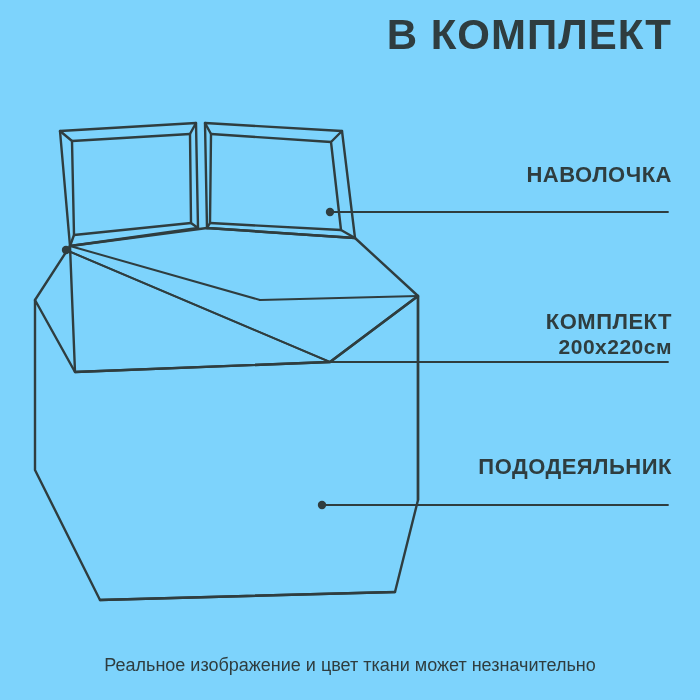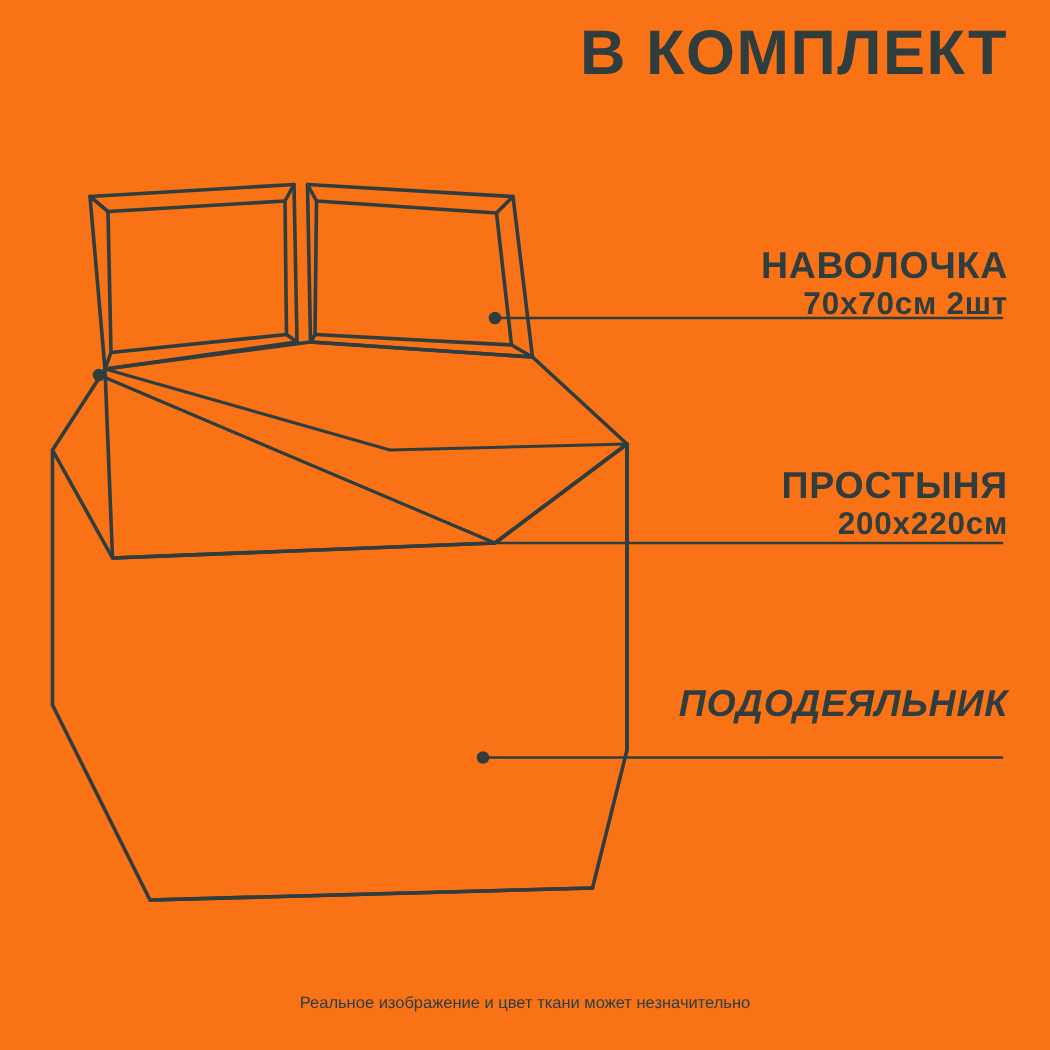--- a/index.html
+++ b/index.html
@@ -4,21 +4,21 @@
 <style>
   html, body {
     margin: 0;
     padding: 0;
     background: #ffffff;
   }
   #page {
     position: relative;
     width: 700px;
     height: 700px;
-    background: #f97316;
+    background: #7dd3fc;
     font-family: "Liberation Sans", sans-serif;
     overflow: hidden;
   }
 
   
   .heading {
     position: absolute;
     right: 28px;
     top: 12px;
     text-align: right;
@@ -35,45 +35,45 @@
 
   
   .callout {
     position: absolute;
     text-align: right;
     color: #2f3d3f;
     line-height: 1.12;
   }
   .callout .title {
     display: block;
-    font-size: 25px;
+    font-size: 22px;
     font-weight: bold;
     letter-spacing: 0.5px;
     white-space: nowrap;
   }
   .callout .size {
     display: block;
     font-size: 21px;
     font-weight: bold;
     letter-spacing: 0.5px;
     white-space: nowrap;
   }
   #callout-pillow { right: 28px; top: 163px; }
   #callout-sheet  { right: 28px; top: 310px; }
-  #callout-duvet  { right: 28px; top: 455px; font-style: italic; }
+  #callout-duvet  { right: 28px; top: 455px; }
 
   
   .footer-note {
     position: absolute;
     left: 0;
     right: 0;
     bottom: 22px;
     text-align: center;
     color: #2f3d3f;
-    font-size: 11px;
+    font-size: 18px;
     line-height: 1.45;
   }
   .footer-note span { display: block; }
 
   
   #bed-drawing {
     position: absolute;
     left: 0;
     top: 0;
   }
@@ -135,25 +135,24 @@
       <circle cx="322" cy="505" r="4.2" fill="#2f3d3f" stroke="none"></circle>
     </g>
   </svg>
 
   <div class="heading">
     <span class="line">В КОМПЛЕКТ</span>
   </div>
 
   <div class="callout" id="callout-pillow">
     <span class="title">НАВОЛОЧКА</span>
-    <span class="size">70х70см 2шт</span>
   </div>
 
   <div class="callout" id="callout-sheet">
-    <span class="title">ПРОСТЫНЯ</span>
+    <span class="title">КОМПЛЕКТ</span>
     <span class="size">200х220см</span>
   </div>
 
   <div class="callout" id="callout-duvet">
     <span class="title">ПОДОДЕЯЛЬНИК</span>
   </div>
 
   <div class="footer-note">
     <span>Реальное изображение и цвет ткани может незначительно</span>
   </div>

